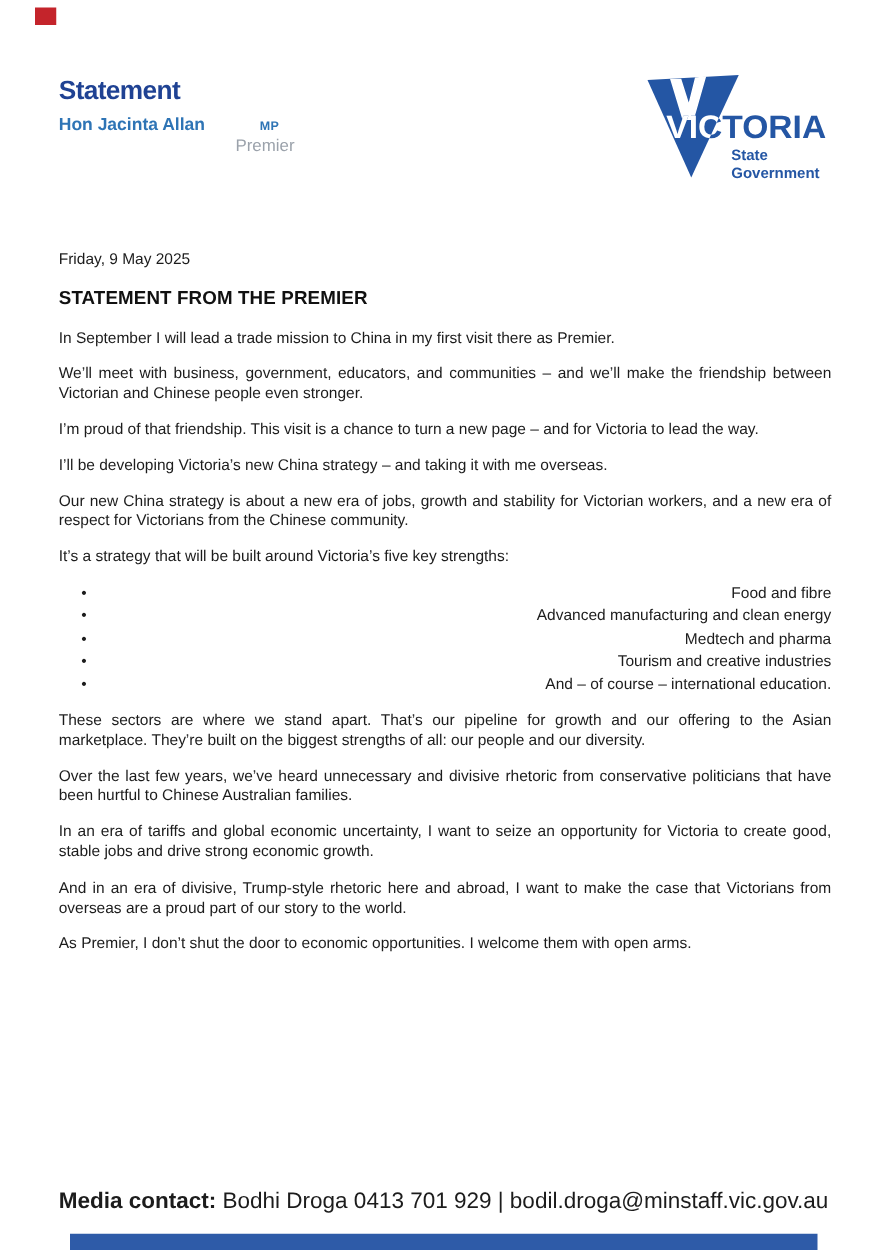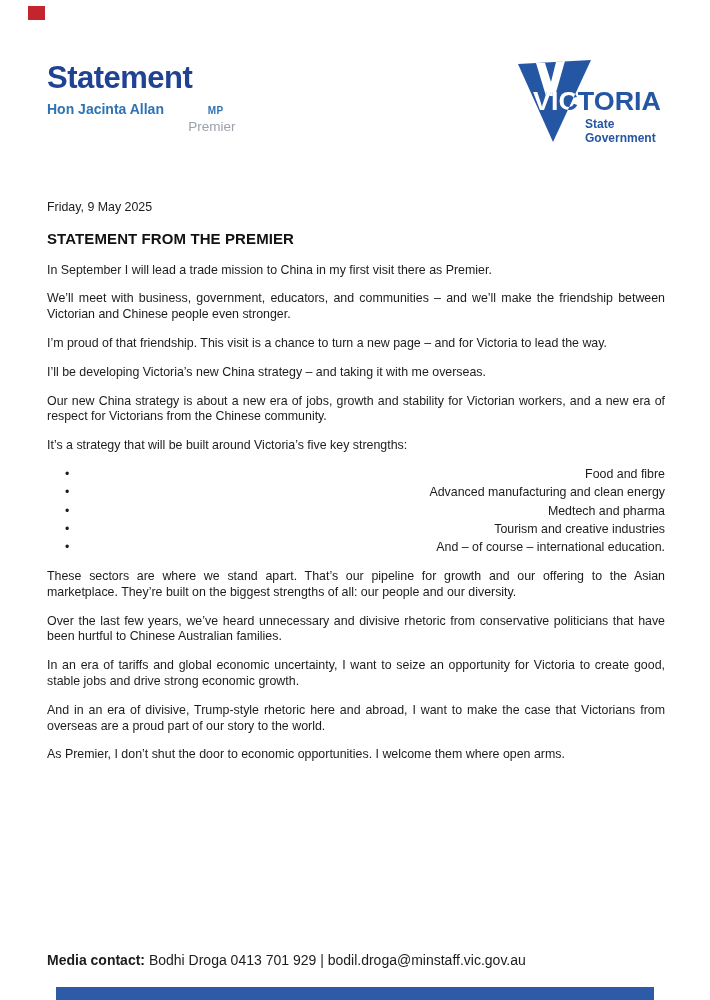--- a/index.html
+++ b/index.html
@@ -23,21 +23,21 @@
     color:var(--text-black,#1c1c1c);
   }
   
   .red-mark{
     position:absolute;left:28px;top:6px;width:17px;height:14px;
     background:var(--accent-red,#C4242B);
   }
   
   .masthead{position:absolute;left:47px;top:62px;width:330px;}
   .masthead .title{
-    font-size:31px;font-weight:bold;color:var(--brand-dark-blue,#1F4293);
+    font-size:21px;font-weight:bold;color:var(--brand-dark-blue,#1F4293);
     letter-spacing:-0.5px;line-height:1.0;
   }
   .masthead .author{
     margin-top:9px;font-size:14px;font-weight:bold;color:var(--brand-mid-blue,#2E74B5);
     line-height:1.1;
   }
   .masthead .author .suffix{font-size:10px;letter-spacing:0.3px;margin-left:40px;}
   .masthead .role{
     margin-top:3px;font-size:13.5px;color:var(--muted-gray,#9BA2AB);line-height:1.1;text-align:center;
   }
@@ -57,21 +57,21 @@
   .doc p{margin-bottom:13px;text-align:justify;}
   .doc ul{list-style:none;margin:0 0 13px 0;text-align:right;}
   .doc ul li{position:relative;padding-left:55px;margin-bottom:2.5px;}
   .doc ul li::before{
     content:"\2022";position:absolute;left:18px;top:0;
     font-size:12.4px;color:var(--text-black,#1c1c1c);
   }
   
   .media-line{
     position:absolute;left:47px;top:953px;width:618px;
-    font-size:14px;line-height:15.8px;color:var(--text-black,#1c1c1c);
+    font-size:18px;line-height:15.8px;color:var(--text-black,#1c1c1c);
   }
   .media-line .lbl{font-weight:bold;}
   .footer-bar{
     position:absolute;left:56px;bottom:0;width:598px;height:13px;
     background:var(--footer-bar-blue,#2E5BA8);
   }
 </style>
 </head>
 <body>
 
@@ -121,20 +121,20 @@
       <li>Advanced manufacturing and clean energy</li>
       <li>Medtech and pharma</li>
       <li>Tourism and creative industries</li>
       <li>And – of course – international education.</li>
     </ul>
 
     <p>These sectors are where we stand apart. That’s our pipeline for growth and our offering to the Asian marketplace. They’re built on the biggest strengths of all: our people and our diversity.</p>
     <p>Over the last few years, we’ve heard unnecessary and divisive rhetoric from conservative politicians that have been hurtful to Chinese Australian families.</p>
     <p>In an era of tariffs and global economic uncertainty, I want to seize an opportunity for Victoria to create good, stable jobs and drive strong economic growth.</p>
     <p>And in an era of divisive, Trump-style rhetoric here and abroad, I want to make the case that Victorians from overseas are a proud part of our story to the world.</p>
-    <p>As Premier, I don’t shut the door to economic opportunities. I welcome them where open arms.</p>
+    <p>As Premier, I don’t shut the door to economic opportunities. I welcome them with open arms.</p>
   </div>
 
   <div class="media-line"><span class="lbl">Media contact:</span><span> Bodhi Droga 0413 701 929 | bodil.droga@minstaff.vic.gov.au</span></div>
 
   <div class="footer-bar"></div>
 
 </div>
 
 </body></html>

